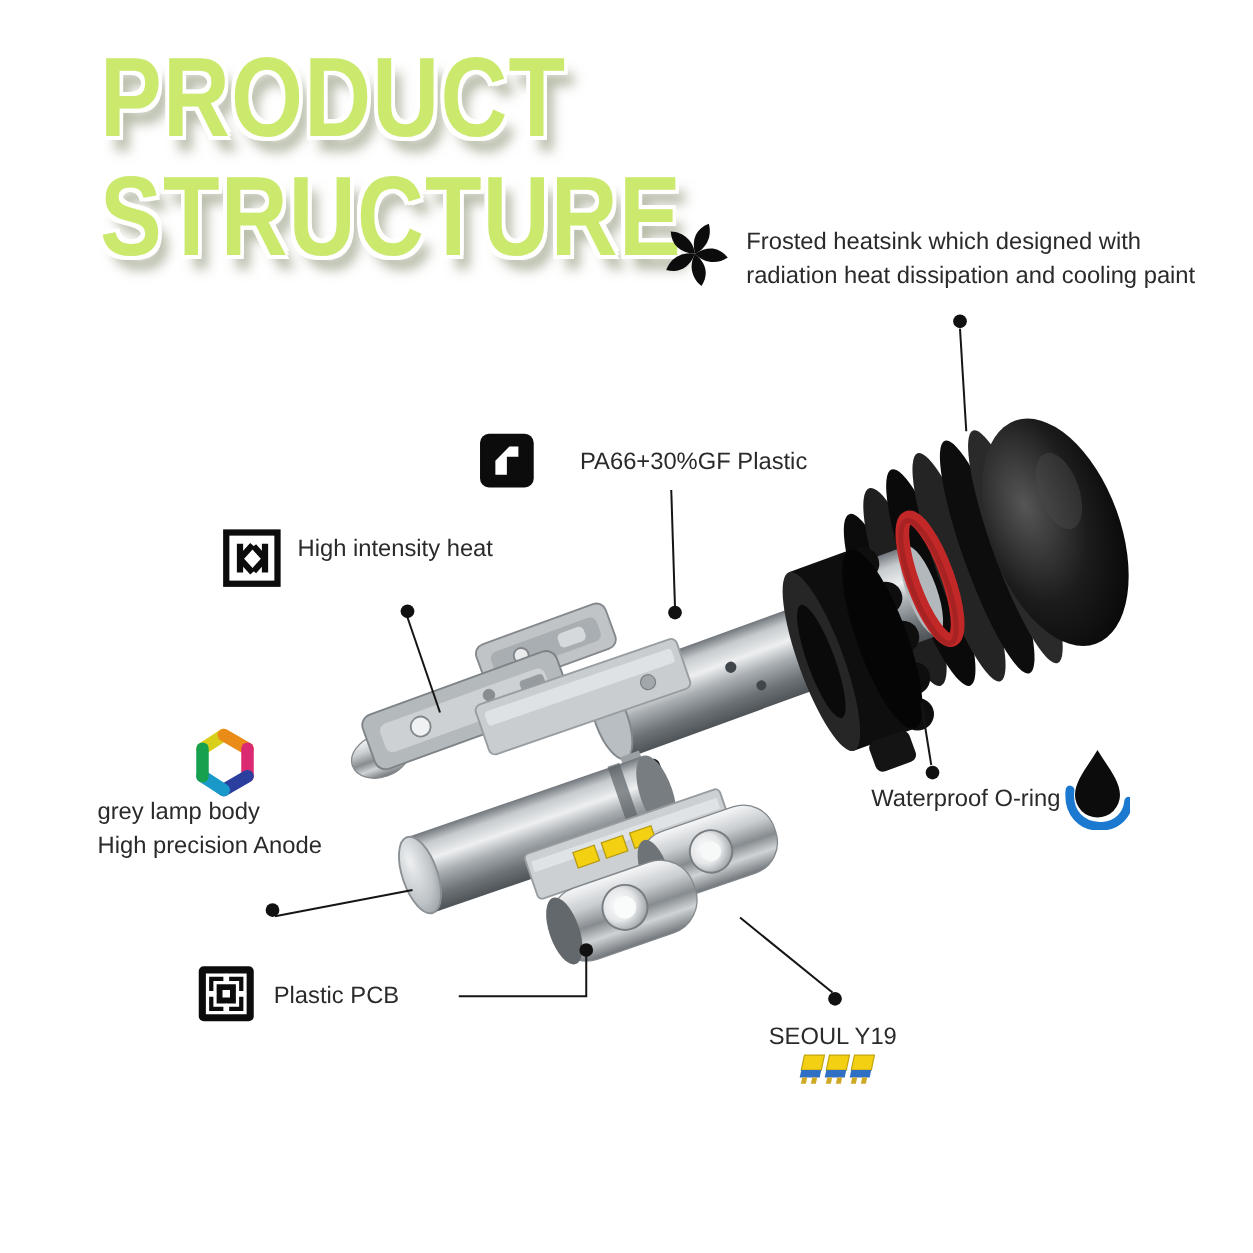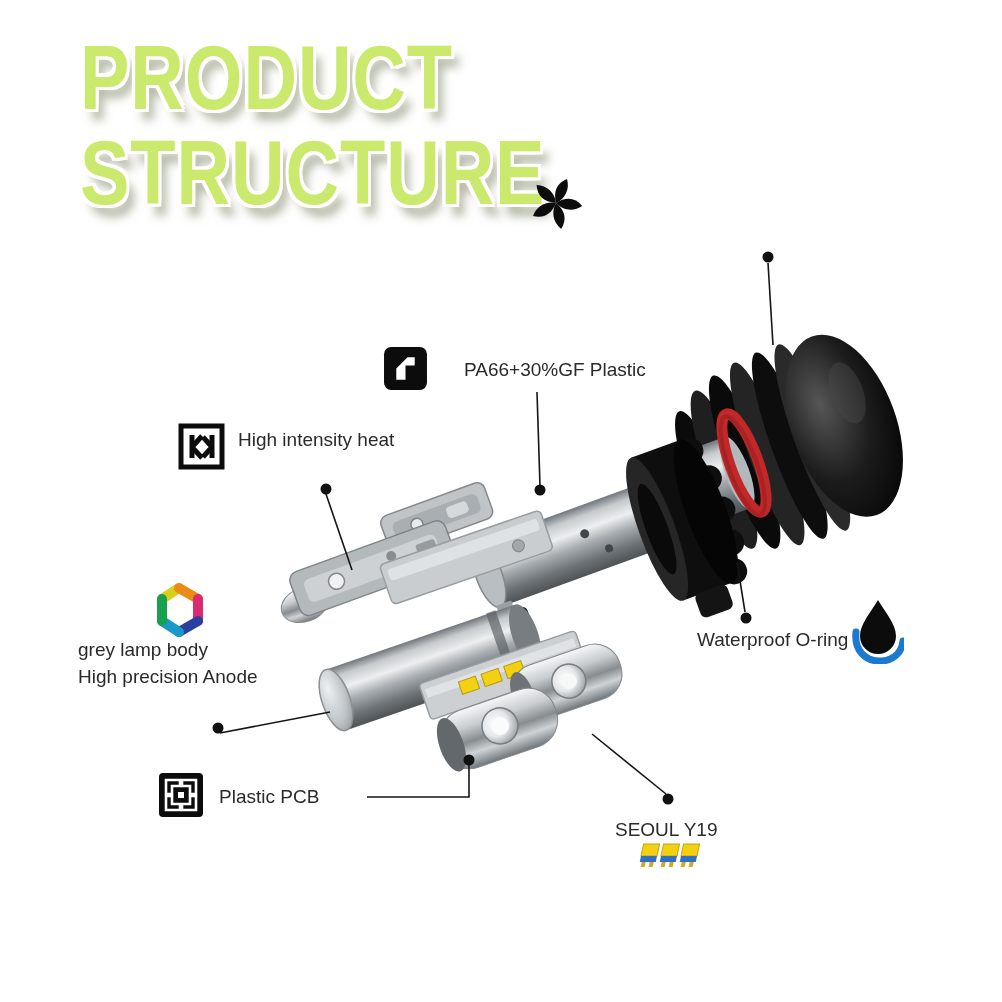--- a/index.html
+++ b/index.html
@@ -181,20 +181,22 @@
       <g fill="#0c0c0c">
         <path d="M27,27 C24,15 28,7 38,3 C41,13 36,23 27,27 Z"></path>
         <path d="M27,27 C24,15 28,7 38,3 C41,13 36,23 27,27 Z" transform="rotate(72 27 27)"></path>
         <path d="M27,27 C24,15 28,7 38,3 C41,13 36,23 27,27 Z" transform="rotate(144 27 27)"></path>
         <path d="M27,27 C24,15 28,7 38,3 C41,13 36,23 27,27 Z" transform="rotate(216 27 27)"></path>
         <path d="M27,27 C24,15 28,7 38,3 C41,13 36,23 27,27 Z" transform="rotate(288 27 27)"></path>
       </g>
     </svg>
   </div>
   <div class="lbl" style="left:557px;top:180px">
+    <div>Frosted heatsink which designed with</div>
+    <div>radiation heat dissipation and cooling paint</div>
   </div>
 
   <div class="icon" style="left:343px;top:346px">
     <svg width="45" height="45" viewBox="0 0 44 44">
       <rect x="1" y="1" width="42" height="42" rx="7" fill="#0c0c0c"></rect>
       <path d="M13,33 L13,22 L24,11 L31,11 L31,19 L22,19 L22,33 Z" fill="#fff"></path>
     </svg>
   </div>
   <div class="lbl" style="left:424px;top:356px">
     <div>PA66+30%GF Plastic</div>

